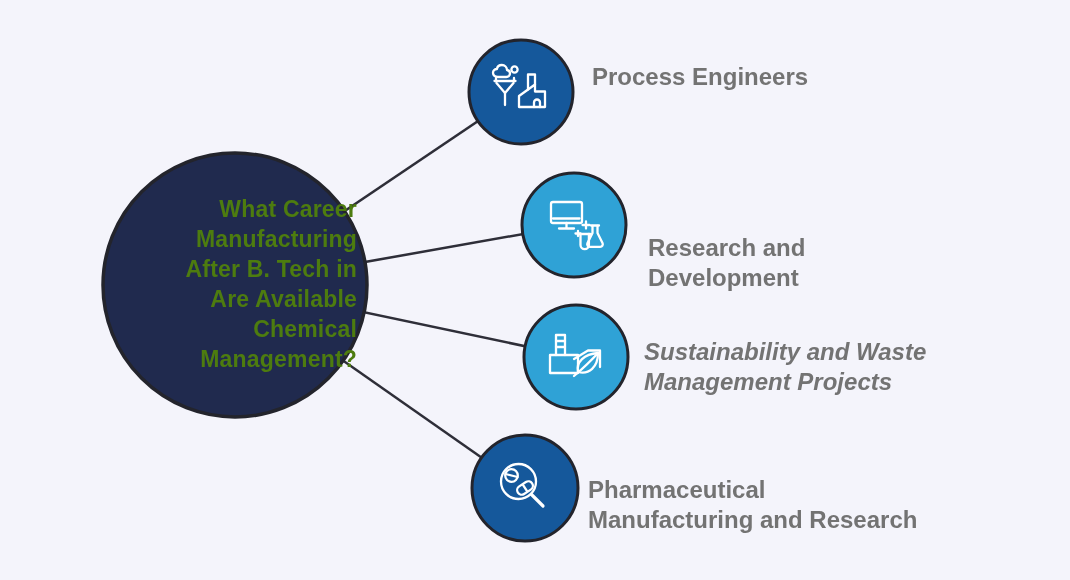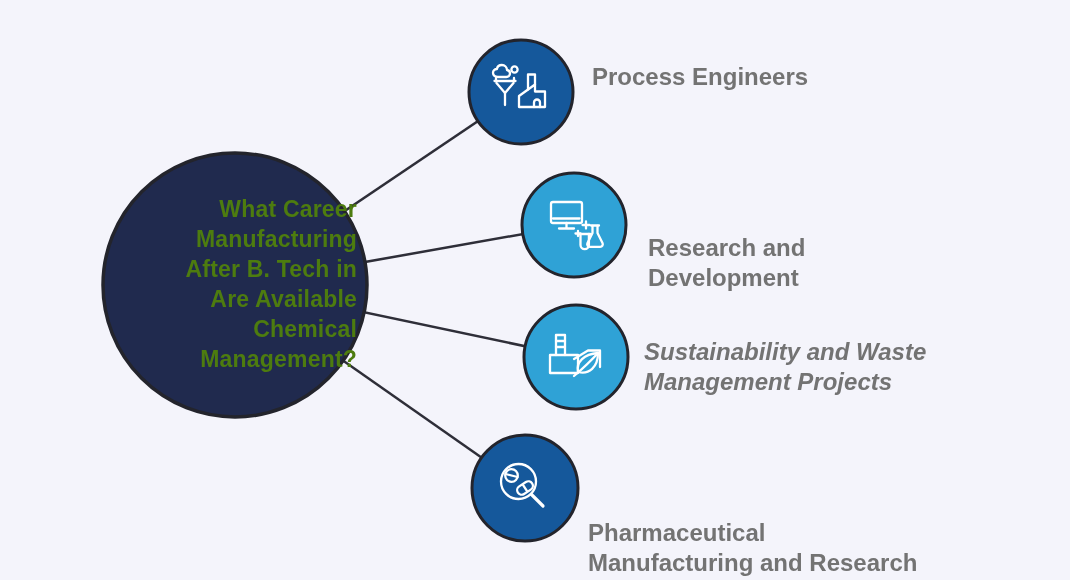--- a/index.html
+++ b/index.html
@@ -37,21 +37,21 @@
     position: absolute;
     color: #737373;
     font-size: 24px;
     font-weight: 600;
     line-height: 30px;
   }
   .node-label div { white-space: nowrap; }
   .label-1 { left: 592px; top: 62px; }
   .label-2 { left: 648px; top: 201px; margin-top: 32px; }
   .label-3 { left: 644px; top: 337px; font-style: italic; }
-  .label-4 { left: 588px; top: 475px; margin-top: 43px; }
+  .label-4 { left: 588px; top: 475px; }
 </style>
 </head>
 <body>
 
 <div class="stage">
 
   <svg class="diagram-svg" width="1070" height="580" viewBox="0 0 1070 580">
 
     <line x1="235" y1="285" x2="521" y2="92" stroke-width="2.5" stroke="#2E2E38"></line>
     <line x1="235" y1="285" x2="574" y2="225" stroke-width="2.5" stroke="#2E2E38"></line>

